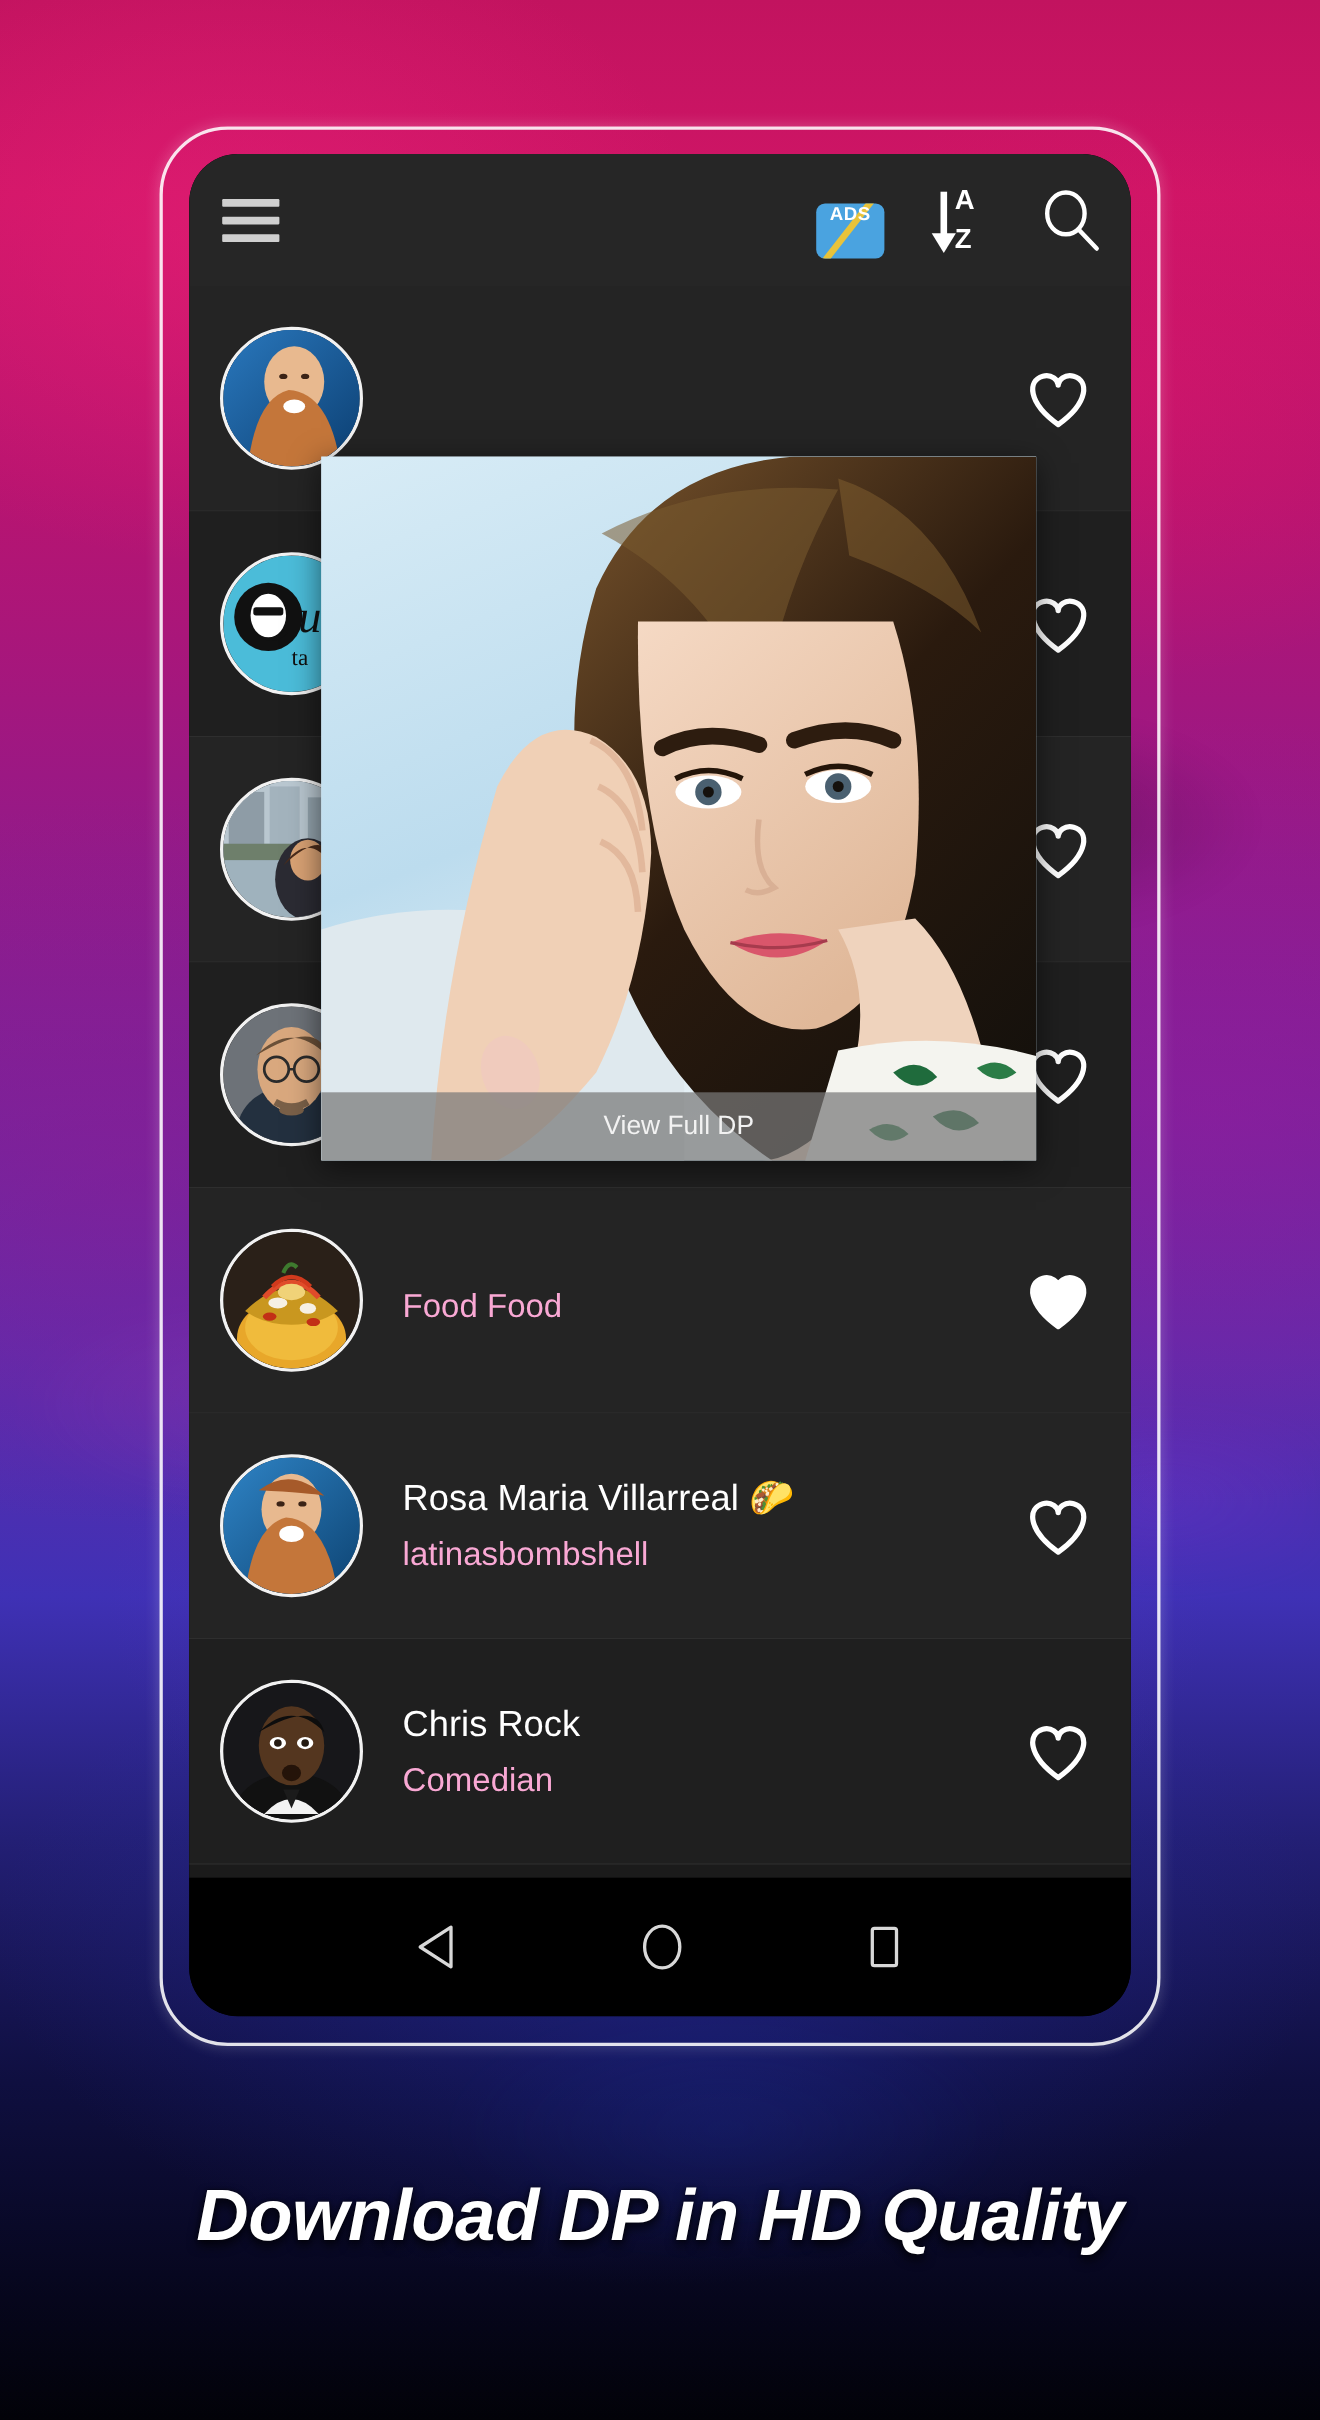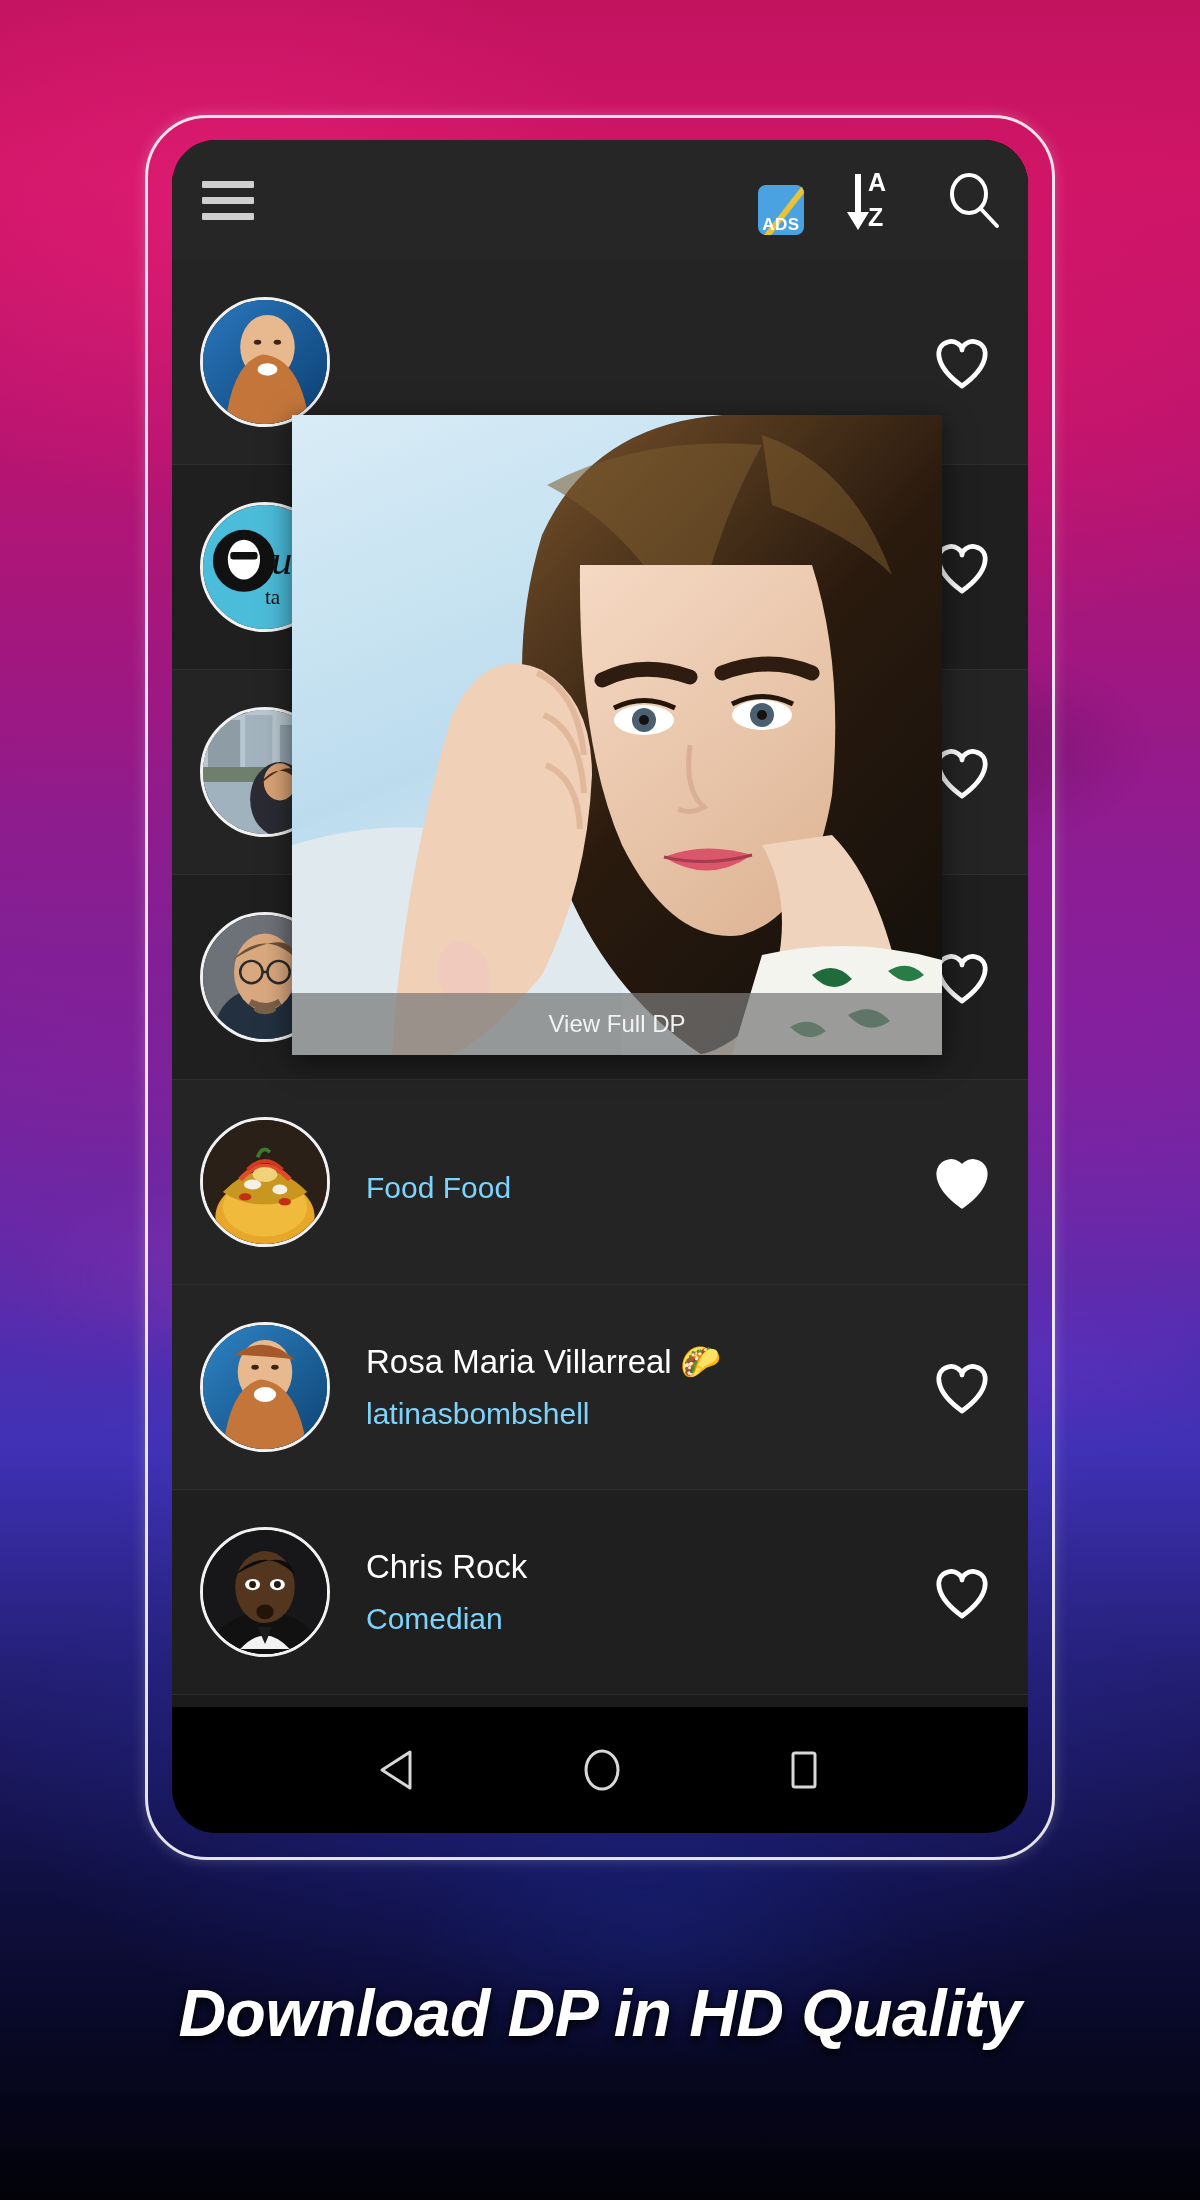--- a/index.html
+++ b/index.html
@@ -66,23 +66,23 @@
   .hamburger { width:52px; display:flex; flex-direction:column; gap:9px; cursor:pointer; }
   .hamburger span { display:block; height:7px; background:#cfcfcf; border-radius:1px; }
   #app-title {
     color:#fff; font-size:42px; font-weight:bold;
     margin-left:72px; letter-spacing:.2px; white-space:nowrap;
   }
   .tb-spacer { flex:1; }
   .tb-icon { margin-left:40px; cursor:pointer; display:flex; align-items:center; justify-content:center; }
 
   #ads-icon {
-    width:46px; height:50px; border-radius:8px;
+    width:62px; height:50px; border-radius:8px;
     background:#4aa3e0; position:relative; overflow:hidden;
-    display:flex; align-items:flex-end; justify-content:center;margin-top:19px;
+    display:flex; align-items:flex-start; justify-content:center;margin-top:19px;
   }
   #ads-icon .ads-txt {
     color:#fff; font-size:17px; font-weight:bold; letter-spacing:.5px;
     font-family:"Liberation Sans", sans-serif; z-index:1;
   }
   #ads-icon .slash {
     position:absolute; left:-12px; top:50%;
     width:82px; height:6px; background:#e8c33a;
     transform:translateY(-50%) rotate(-52deg);
   }
@@ -105,21 +105,21 @@
   }
   .row.alt { background:#1f1f1f; }
   .avatar {
     width:130px; height:130px; border-radius:50%;
     border:3px solid #f2f2f2; flex:0 0 auto; overflow:hidden;
     background:#333; position:relative;
   }
   .avatar .ph { position:absolute; inset:0; }
   .row-text { margin-left:36px; flex:1; min-width:0; }
   .row-title { color:#fff; font-size:33px; line-height:1.28; white-space:nowrap; }
-  .row-sub { color:#7dd3fc; font-size:30px; margin-top:12px; line-height:1.28; white-space:nowrap; }
+  .row-sub { color:#f9a8d4; font-size:30px; margin-top:12px; line-height:1.28; white-space:nowrap; }
   .heart { flex:0 0 auto; width:64px; height:60px; cursor:pointer; }
 
   
   #dp-popup {
     position:absolute;
     left:120px; top:155px;
     width:650px; height:640px;
     background:#cfe3ee;
     overflow:hidden;
     box-shadow:0 6px 26px rgba(0,0,0,.55);

